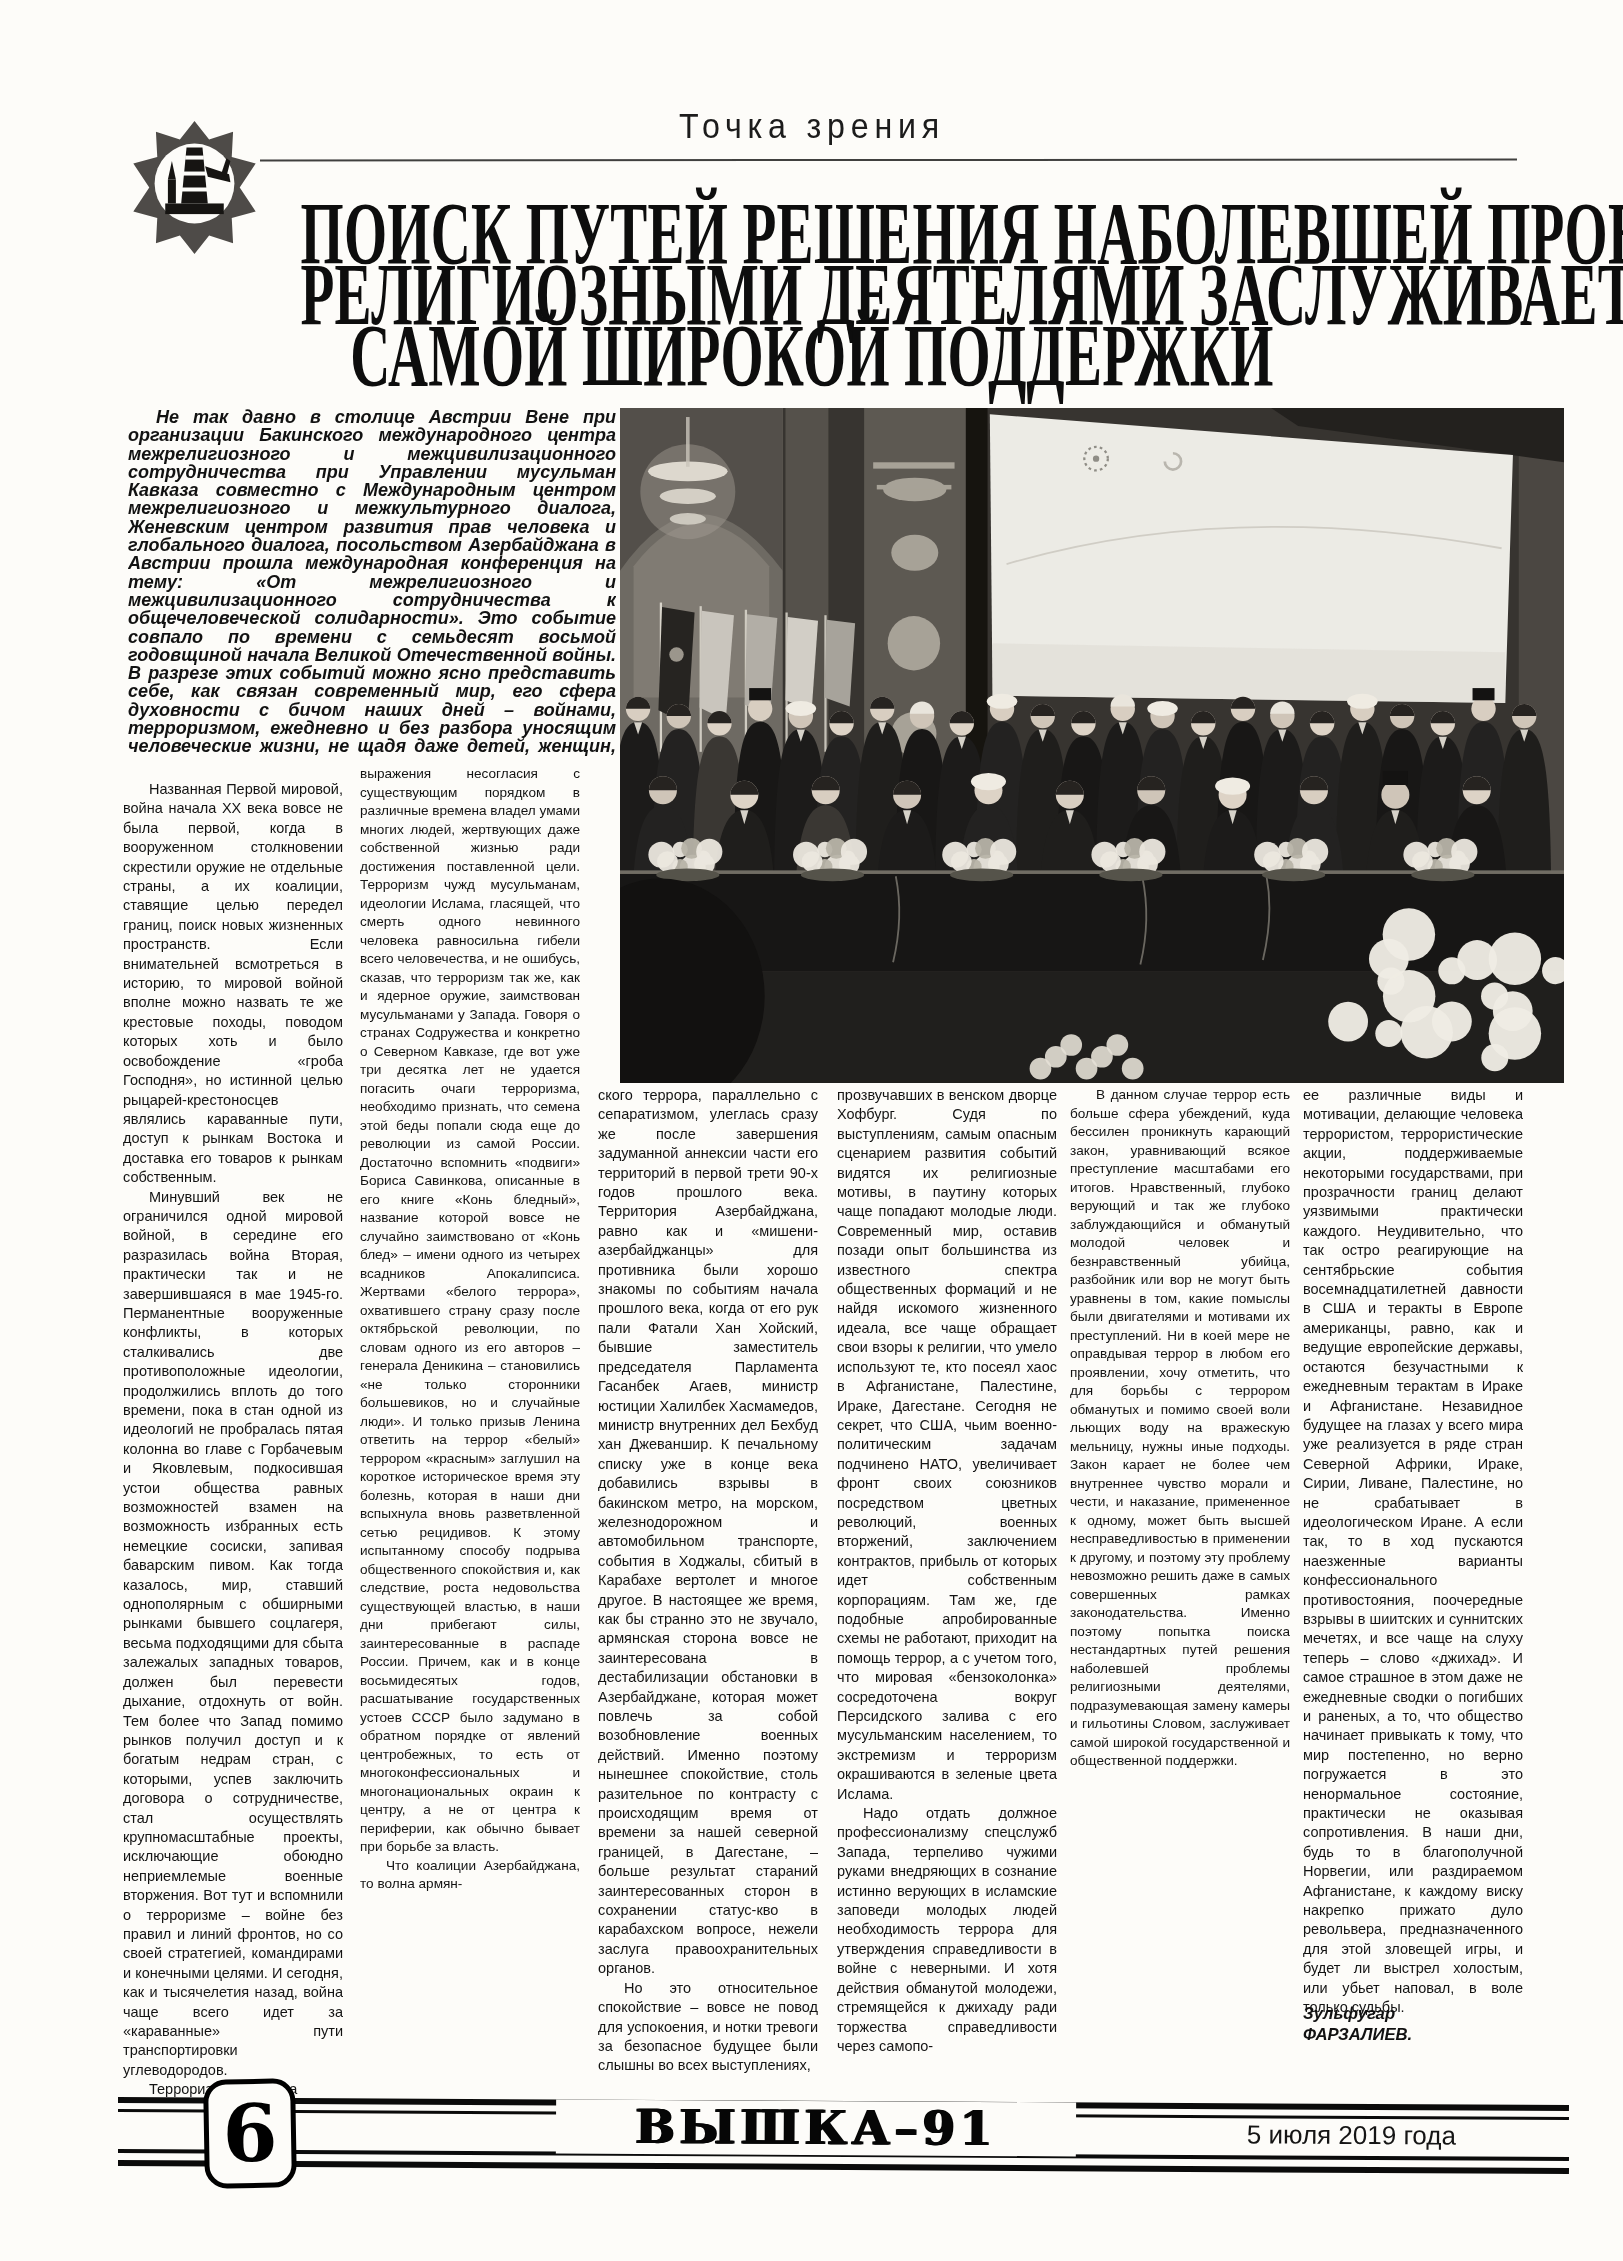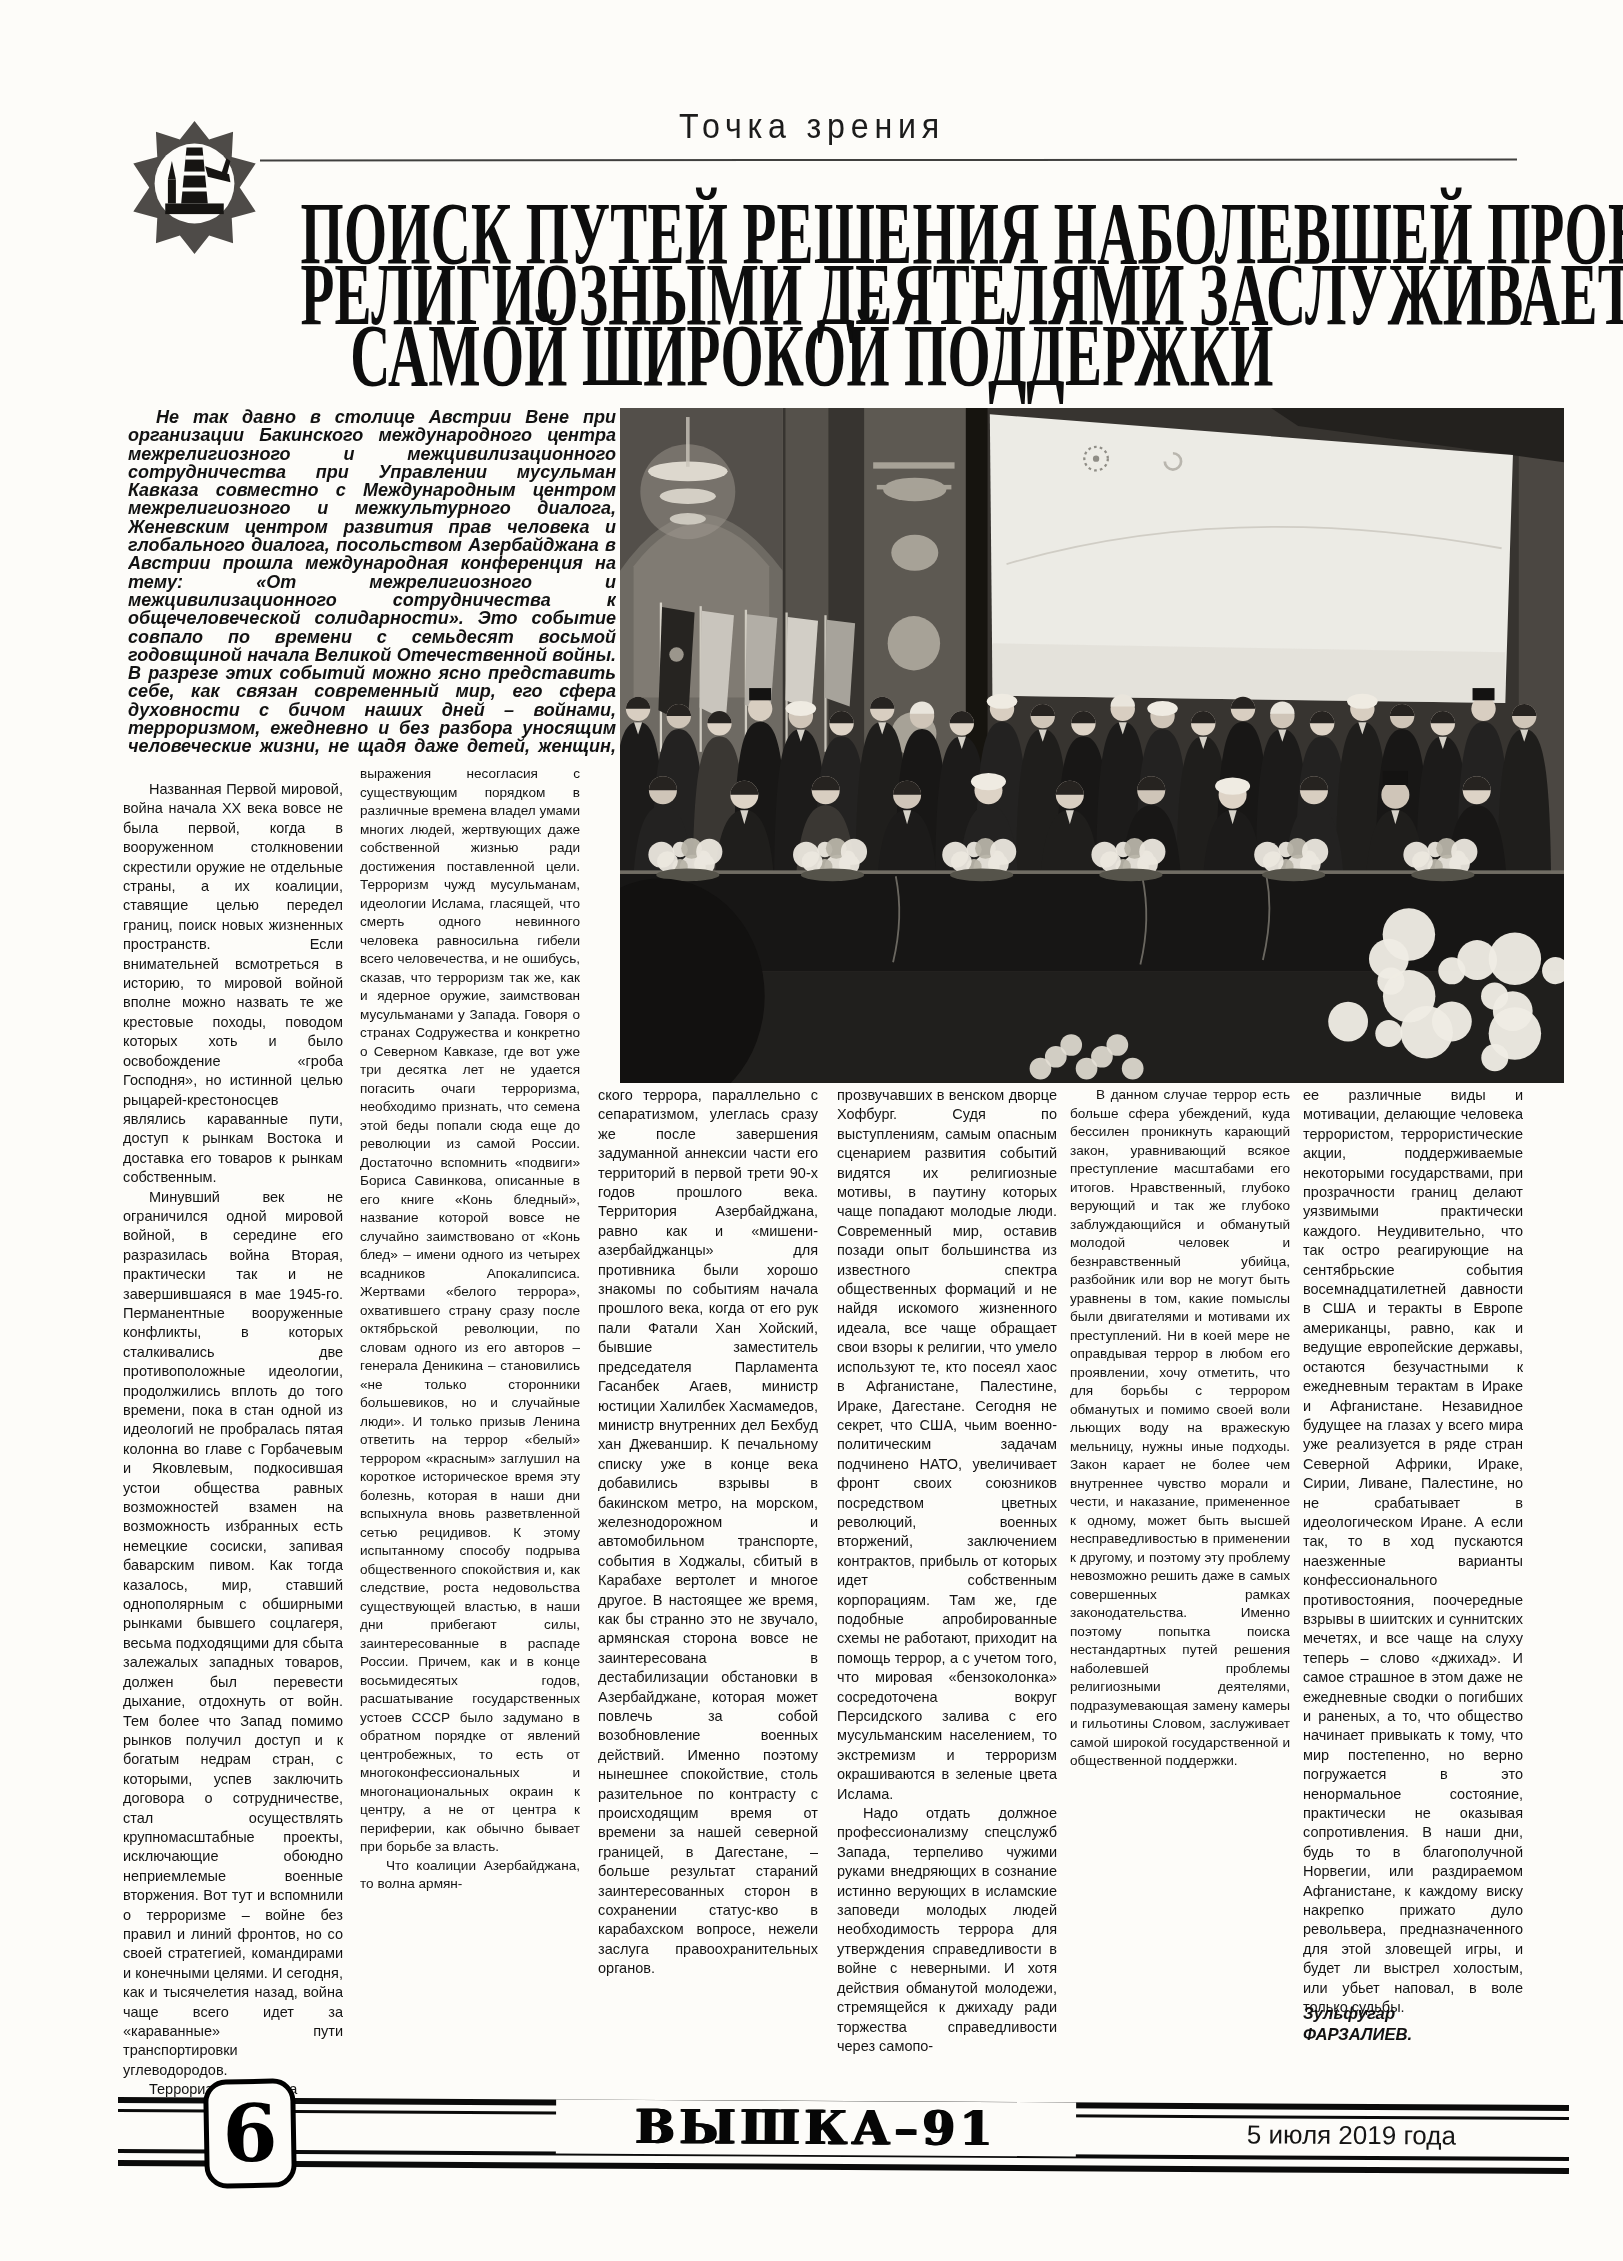--- a/index.html
+++ b/index.html
@@ -407,20 +407,21 @@
       <p class="ind">Названная Первой мировой, война начала XX века вовсе не была первой, когда в вооруженном столкновении скрестили оружие не отдельные страны, а их коалиции, ставящие целью передел границ, поиск новых жизненных пространств. Если внимательней всмотреться в историю, то мировой войной вполне можно назвать те же крестовые походы, поводом которых хоть и было освобождение «гроба Господня», но истинной целью рыцарей-крестоносцев являлись караванные пути, доступ к рынкам Востока и доставка его товаров к рынкам собственным.</p>
       <p class="ind">Минувший век не ограничился одной мировой войной, в середине его разразилась война Вторая, практически так и не завершившаяся в мае 1945-го. Перманентные вооруженные конфликты, в которых сталкивались две противоположные идеологии, продолжились вплоть до того времени, пока в стан одной из идеологий не пробралась пятая колонна во главе с Горбачевым и Яковлевым, подкосившая устои общества равных возможностей взамен на возможность избранных есть немецкие сосиски, запивая баварским пивом. Как тогда казалось, мир, ставший однополярным с обширными рынками бывшего соцлагеря, весьма подходящими для сбыта залежалых западных товаров, должен был перевести дыхание, отдохнуть от войн. Тем более что Запад помимо рынков получил доступ и к богатым недрам стран, с которыми, успев заключить договора о сотрудничестве, стал осуществлять крупномасштабные проекты, исключающие обоюдно неприемлемые военные вторжения. Вот тут и вспомнили о терроризме – войне без правил и линий фронтов, но со своей стратегией, командирами и конечными целями. И сегодня, как и тысячелетия назад, война чаще всего идет за «караванные» пути транспортировки углеводородов.</p>
       <p class="ind">Терроризм как форма</p>
     </div>
   <div class="col tall tight c1">
       <p>выражения несогласия с существующим порядком в различные времена владел умами многих людей, жертвующих даже собственной жизнью ради достижения поставленной цели. Терроризм чужд мусульманам, идеологии Ислама, гласящей, что смерть одного невинного человека равносильна гибели всего человечества, и не ошибусь, сказав, что терроризм так же, как и ядерное оружие, заимствован мусульманами у Запада. Говоря о странах Содружества и конкретно о Северном Кавказе, где вот уже три десятка лет не удается погасить очаги терроризма, необходимо признать, что семена этой беды попали сюда еще до революции из самой России. Достаточно вспомнить «подвиги» Бориса Савинкова, описанные в его книге «Конь бледный», название которой вовсе не случайно заимствовано от «Конь блед» – имени одного из четырех всадников Апокалипсиса. Жертвами «белого террора», охватившего страну сразу после октябрьской революции, по словам одного из его авторов – генерала Деникина – становились «не только сторонники большевиков, но и случайные люди». И только призыв Ленина ответить на террор «белый» террором «красным» заглушил на короткое историческое время эту болезнь, которая в наши дни вспыхнула вновь разветвленной сетью рецидивов. К этому испытанному способу подрыва общественного спокойствия и, как следствие, роста недовольства существующей властью, в наши дни прибегают силы, заинтересованные в распаде России. Причем, как и в конце восьмидесятых годов, расшатывание государственных устоев СССР было задумано в обратном порядке от явлений центробежных, то есть от многоконфессиональных и многонациональных окраин к центру, а не от центра к периферии, как обычно бывает при борьбе за власть.</p>
       <p class="ind">Что коалиции Азербайджана, то волна армян-</p>
     </div>
   <div class="col short c2">
       <p>ского террора, параллельно с сепаратизмом, улеглась сразу же после завершения задуманной аннексии части его территорий в первой трети 90-х годов прошлого века. Территория Азербайджана, равно как и «мишени-азербайджанцы» для противника были хорошо знакомы по событиям начала прошлого века, когда от его рук пали Фатали Хан Хойский, бывшие заместитель председателя Парламента Гасанбек Агаев, министр юстиции Халилбек Хасмамедов, министр внутренних дел Бехбуд хан Джеваншир. К печальному списку уже в конце века добавились взрывы в бакинском метро, на морском, железнодорожном и автомобильном транспорте, события в Ходжалы, сбитый в Карабахе вертолет и многое другое. В настоящее же время, как бы странно это не звучало, армянская сторона вовсе не заинтересована в дестабилизации обстановки в Азербайджане, которая может повлечь за собой возобновление военных действий. Именно поэтому нынешнее спокойствие, столь разительное по контрасту с происходящим время от времени за нашей северной границей, в Дагестане, – больше результат стараний заинтересованных сторон в сохранении статус-кво в карабахском вопросе, нежели заслуга правоохранительных органов.</p>
+      <p class="ind">Но это относительное спокойствие – вовсе не повод для успокоения, и нотки тревоги за безопасное будущее были слышны во всех выступлениях,</p>
     </div>
   <div class="col short c3">
       <p>прозвучавших в венском дворце Хофбург. Судя по выступлениям, самым опасным сценарием развития событий видятся их религиозные мотивы, в паутину которых чаще попадают молодые люди. Современный мир, оставив позади опыт большинства из известного спектра общественных формаций и не найдя искомого жизненного идеала, все чаще обращает свои взоры к религии, что умело используют те, кто посеял хаос в Афганистане, Палестине, Ираке, Дагестане. Сегодня не секрет, что США, чьим военно-политическим задачам подчинено НАТО, увеличивает фронт своих союзников посредством цветных революций, военных вторжений, заключением контрактов, прибыль от которых идет собственным корпорациям. Там же, где подобные апробированные схемы не работают, приходит на помощь террор, а с учетом того, что мировая «бензоколонка» сосредоточена вокруг Персидского залива с его мусульманским населением, то экстремизм и терроризм окрашиваются в зеленые цвета Ислама.</p>
       <p class="ind">Надо отдать должное профессионализму спецслужб Запада, терпеливо чужими руками внедряющих в сознание истинно верующих в исламские заповеди молодых людей необходимость террора для утверждения справедливости в войне с неверными. И хотя действия обманутой молодежи, стремящейся к джихаду ради торжества справедливости через самопо-</p>
     </div>
   <div class="col short tight c4">
       <p class="ind">В данном случае террор есть больше сфера убеждений, куда бессилен проникнуть карающий закон, уравнивающий всякое преступление масштабами его итогов. Нравственный, глубоко верующий и так же глубоко заблуждающийся и обманутый молодой человек и безнравственный убийца, разбойник или вор не могут быть уравнены в том, какие помыслы были двигателями и мотивами их преступлений. Ни в коей мере не оправдывая террор в любом его проявлении, хочу отметить, что для борьбы с террором обманутых и помимо своей воли льющих воду на вражескую мельницу, нужны иные подходы. Закон карает не более чем внутреннее чувство морали и чести, и наказание, примененное к одному, может быть высшей несправедливостью в применении к другому, и поэтому эту проблему невозможно решить даже в самых совершенных рамках законодательства. Именно поэтому попытка поиска нестандартных путей решения наболевшей проблемы религиозными деятелями, подразумевающая замену камеры и гильотины Словом, заслуживает самой широкой государственной и общественной поддержки.</p>
     </div>
   <div class="col short c5">
       <p>ее различные виды и мотивации, делающие человека террористом, террористические акции, поддерживаемые некоторыми государствами, при прозрачности границ делают уязвимыми практически каждого. Неудивительно, что так остро реагирующие на сентябрьские события восемнадцатилетней давности в США и теракты в Европе американцы, равно, как и ведущие европейские державы, остаются безучастными к ежедневным терактам в Ираке и Афганистане. Незавидное будущее на глазах у всего мира уже реализуется в ряде стран Северной Африки, Ираке, Сирии, Ливане, Палестине, но не срабатывает в идеологическом Иране. А если так, то в ход пускаются наезженные варианты конфессионального противостояния, поочередные взрывы в шиитских и суннитских мечетях, и все чаще на слуху теперь – слово «джихад». И самое страшное в этом даже не ежедневные сводки о погибших и раненых, а то, что общество начинает привыкать к тому, что мир постепенно, но верно погружается в это ненормальное состояние, практически не оказывая сопротивления. В наши дни, будь то в благополучной Норвегии, или раздираемом Афганистане, к каждому виску накрепко прижато дуло револьвера, предназначенного для этой зловещей игры, и будет ли выстрел холостым, или убьет наповал, в воле только судьбы.</p>

